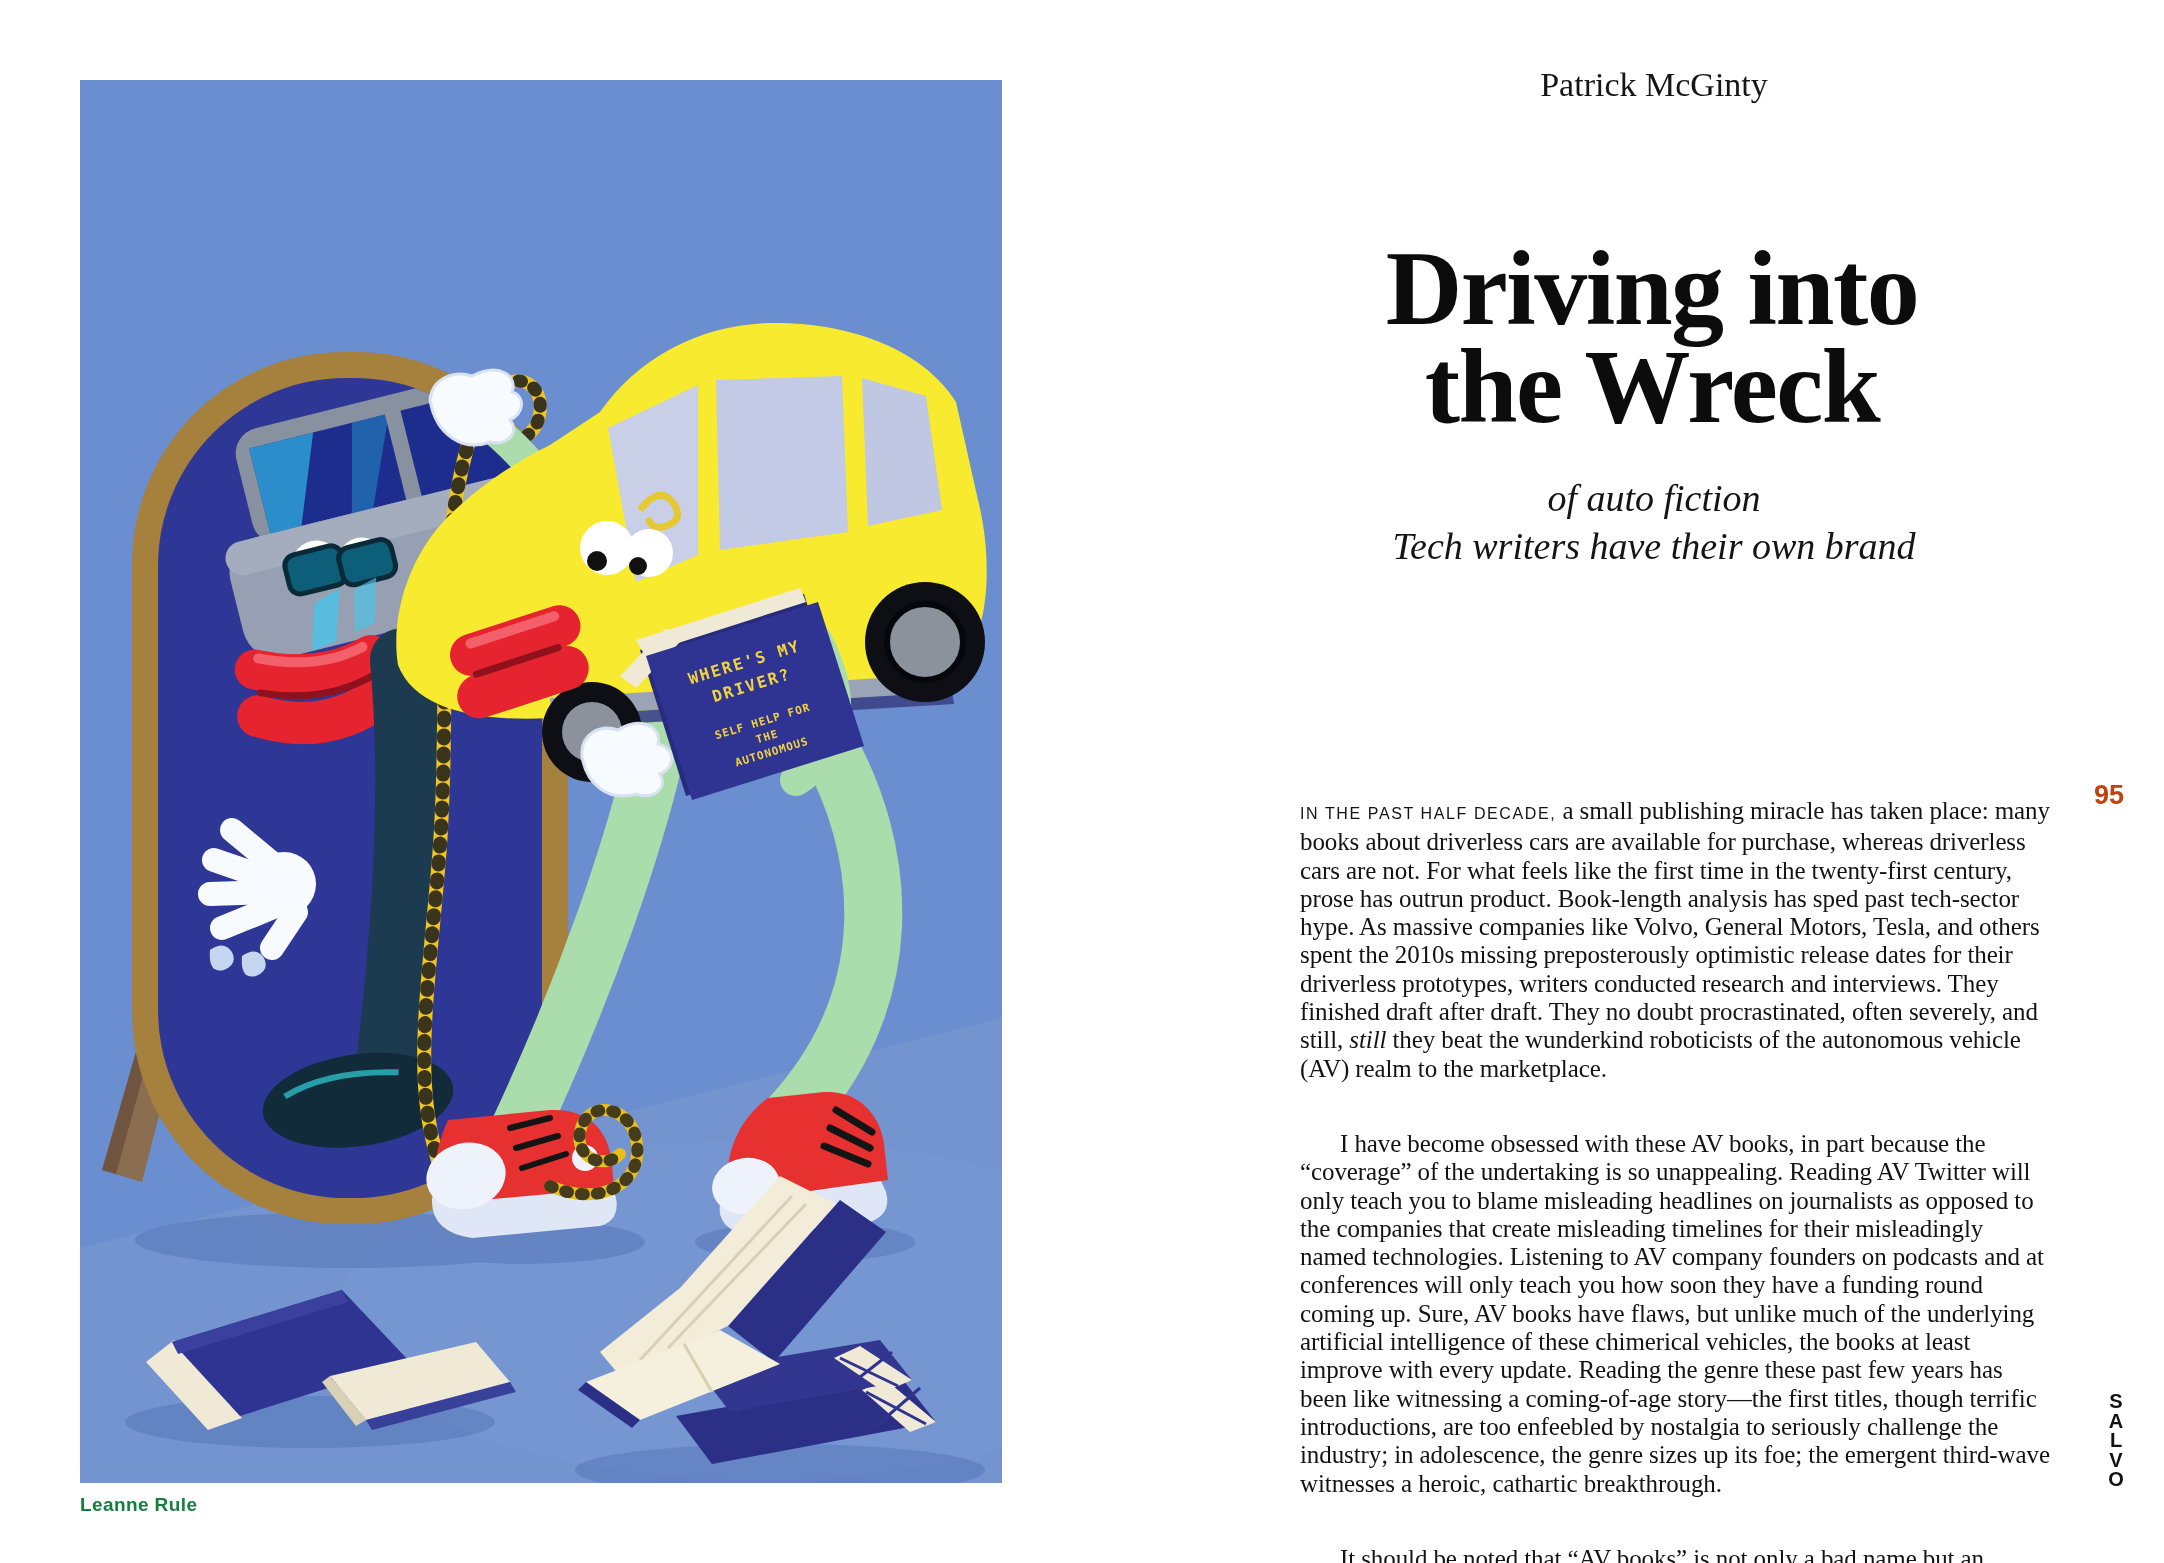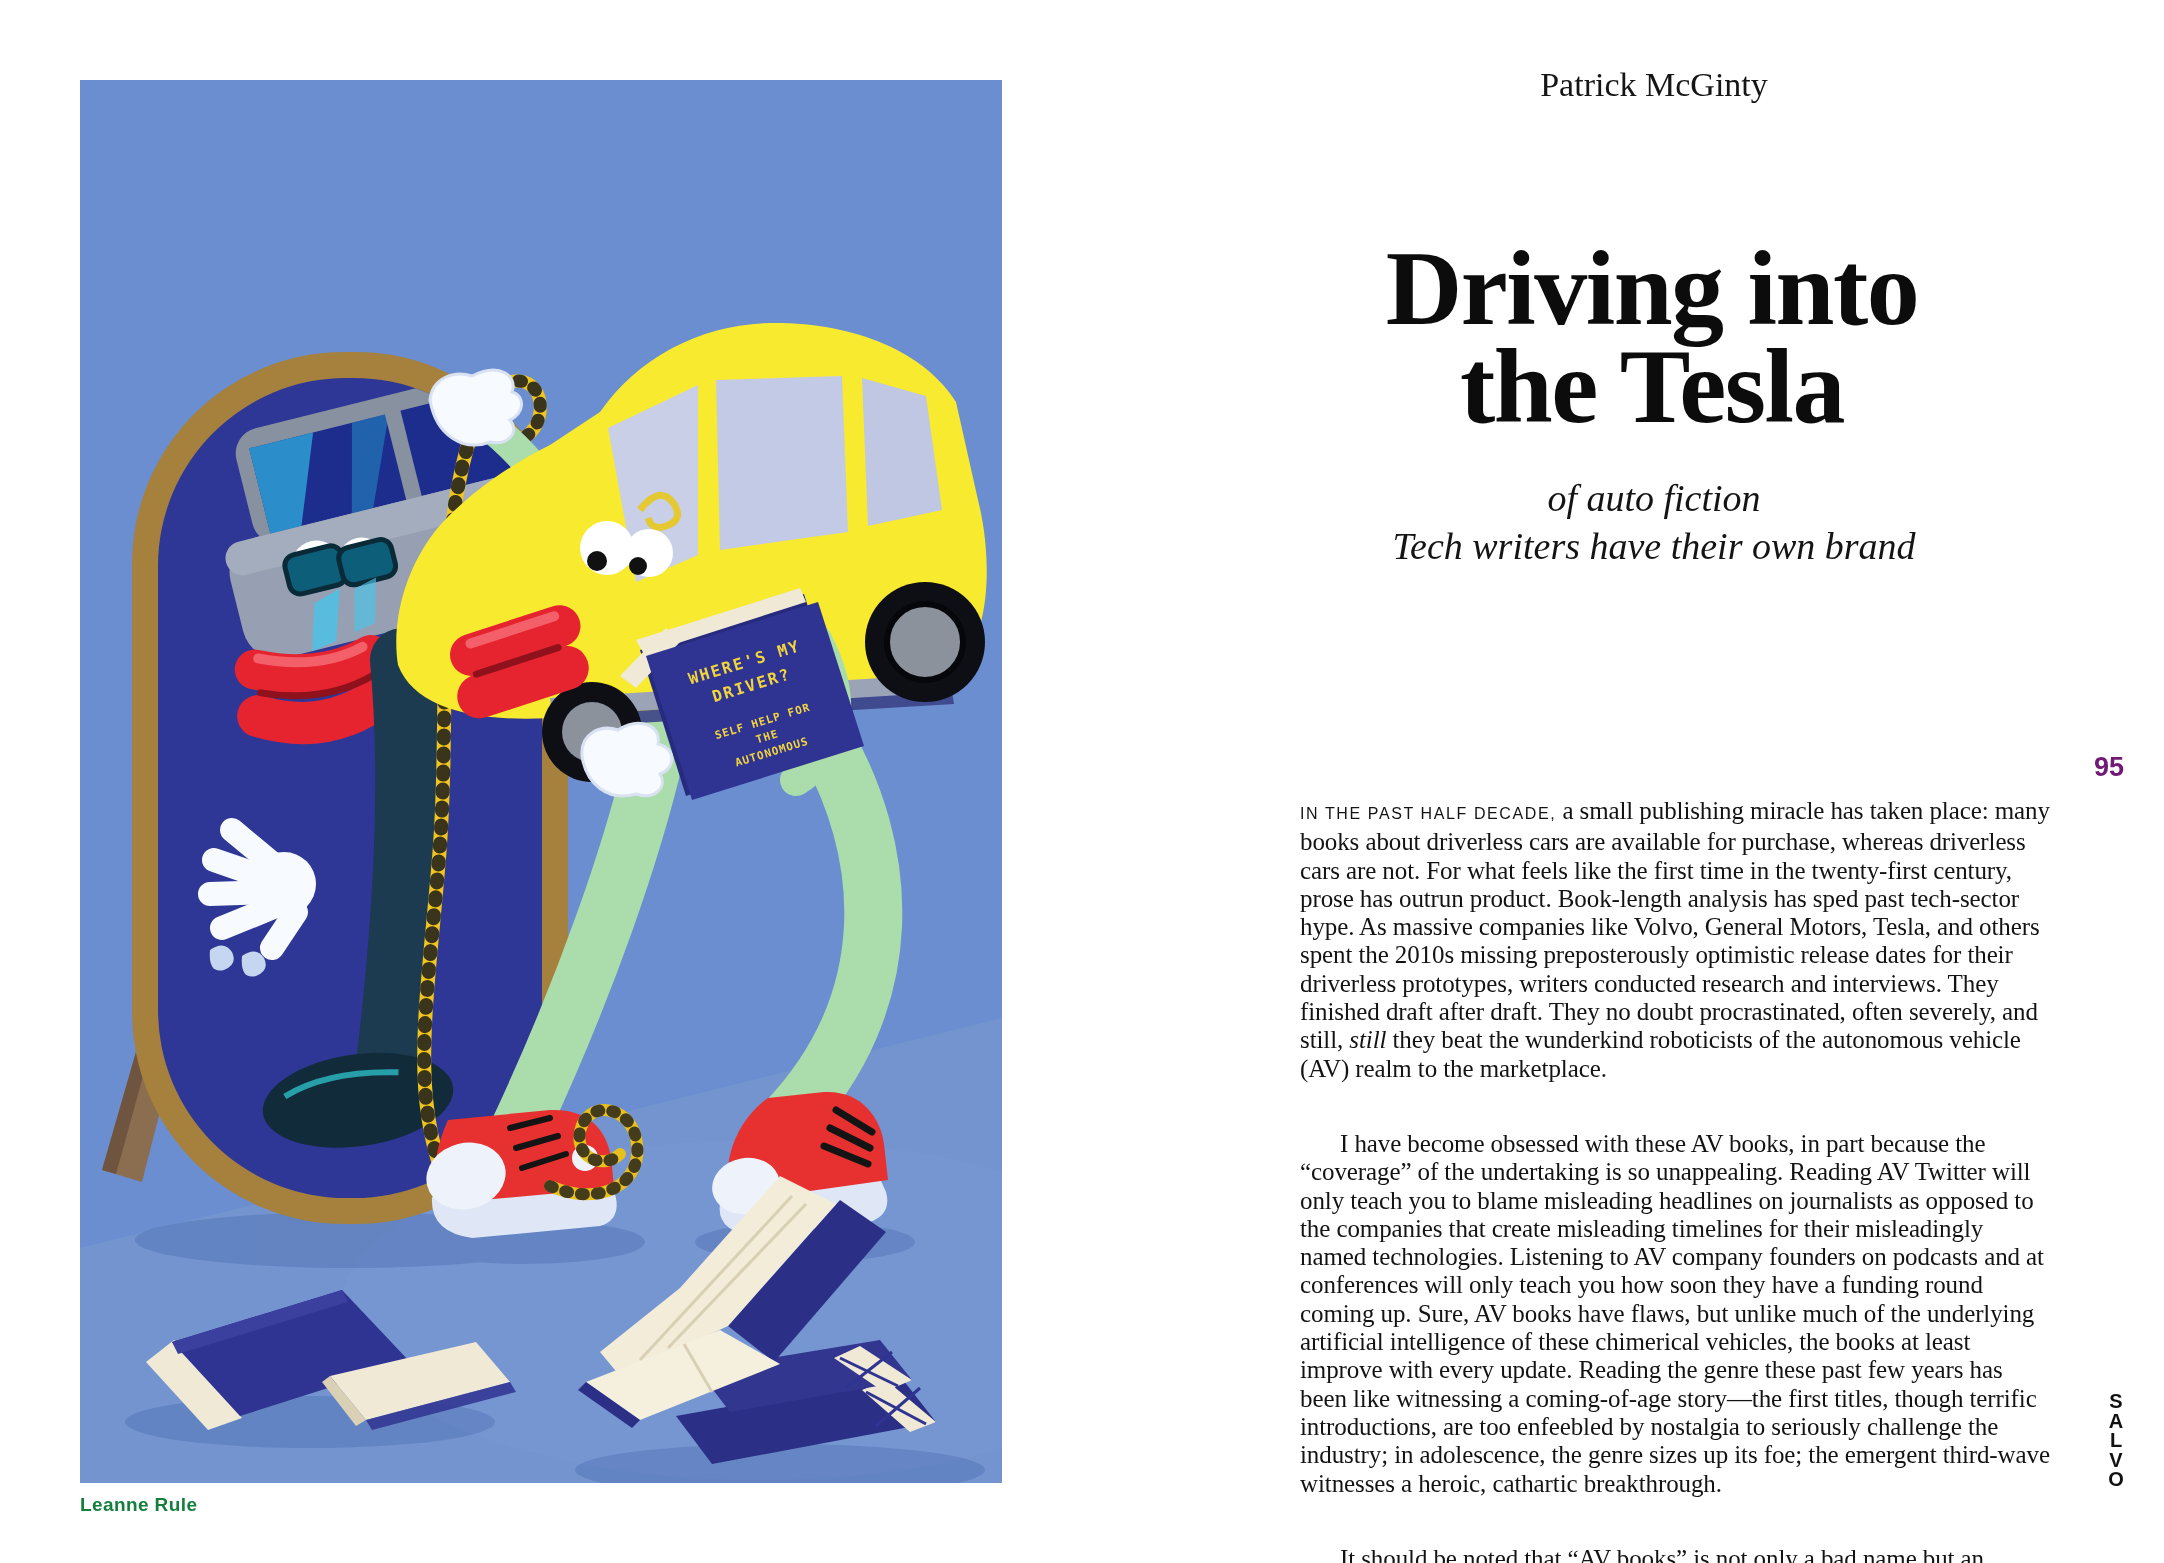--- a/index.html
+++ b/index.html
@@ -2,22 +2,22 @@
 <html><head>
 <meta charset="utf-8">
 <style>
   html,body{margin:0;padding:0;background:#ffffff;}
   .page{position:relative;width:2164px;height:1563px;background:#ffffff;overflow:hidden;
         font-family:"Liberation Serif",serif;color:#151515;}
   .illustration{position:absolute;left:80px;top:80px;width:922px;height:1403px;margin:0;}
   .illustration svg{display:block;width:100%;height:100%;}
   .credit{position:absolute;left:80px;top:1494px;font-family:"Liberation Sans",sans-serif;
           font-weight:bold;font-size:19px;letter-spacing:.4px;color:#15803d;}
-  .pagenum{position:absolute;left:2094px;top:752px;font-family:"Liberation Sans",sans-serif;
-           font-weight:bold;font-size:27px;color:#701a75;}
+  .pagenum{position:absolute;left:2094px;top:780px;font-family:"Liberation Sans",sans-serif;
+           font-weight:bold;font-size:27px;color:#c2410c;}
   .salvo{position:absolute;left:2104px;top:1392px;width:24px;text-align:center;
          font-family:"Liberation Sans",sans-serif;font-weight:bold;font-size:20px;line-height:19.5px;color:#111;}
   .salvo span{display:block;}
   .author{position:absolute;left:1280px;top:66px;width:748px;text-align:center;font-size:34px;}
   .title{position:absolute;left:1242px;top:240px;width:820px;margin:0;text-align:center;
          font-size:106px;line-height:98px;font-weight:bold;letter-spacing:-1.5px;color:#0c0c0c;}
   .title span{display:block;}
   .subtitle{position:absolute;left:1280px;top:474px;width:748px;text-align:center;
             font-style:italic;font-size:38px;line-height:48px;color:#141414;}
   .subtitle span{display:block;}
@@ -257,21 +257,21 @@
       </g>
     </svg>
   </figure>
 
   <div class="credit">Leanne Rule</div>
 
   <div class="author">Patrick McGinty</div>
 
   <h1 class="title">
     <span>Driving into</span>
-    <span>the Tesla</span>
+    <span>the Wreck</span>
   </h1>
 
   <div class="subtitle">
     <span>of auto fiction</span>
     <span>Tech writers have their own brand</span>
   </div>
 
   <article class="body">
     <p><span class="leadin">IN THE PAST HALF DECADE,</span><span> a small publishing miracle has taken place: many books about driverless cars are available for purchase, whereas driverless cars are not. For what feels like the first time in the twenty-first century, prose has outrun product. Book-length analysis has sped past tech-sector hype. As massive companies like Volvo, General Motors, Tesla, and others spent the 2010s missing preposterously optimistic release dates for their driverless prototypes, writers conducted research and interviews. They finished draft after draft. They no doubt procrastinated, often severely, and still, </span><em>still</em><span> they beat the wunderkind roboticists of the autonomous vehicle (AV) realm to the marketplace.</span></p>
     <p class="ind">I have become obsessed with these AV books, in part because the “coverage” of the undertaking is so unappealing. Reading AV Twitter will only teach you to blame misleading headlines on journalists as opposed to the companies that create misleading timelines for their misleadingly named technologies. Listening to AV company founders on podcasts and at conferences will only teach you how soon they have a funding round coming up. Sure, AV books have flaws, but unlike much of the underlying artificial intelligence of these chimerical vehicles, the books at least improve with every update. Reading the genre these past few years has been like witnessing a coming-of-age story—the first titles, though terrific introductions, are too enfeebled by nostalgia to seriously challenge the industry; in adolescence, the genre sizes up its foe; the emergent third-wave witnesses a heroic, cathartic breakthrough.</p>

